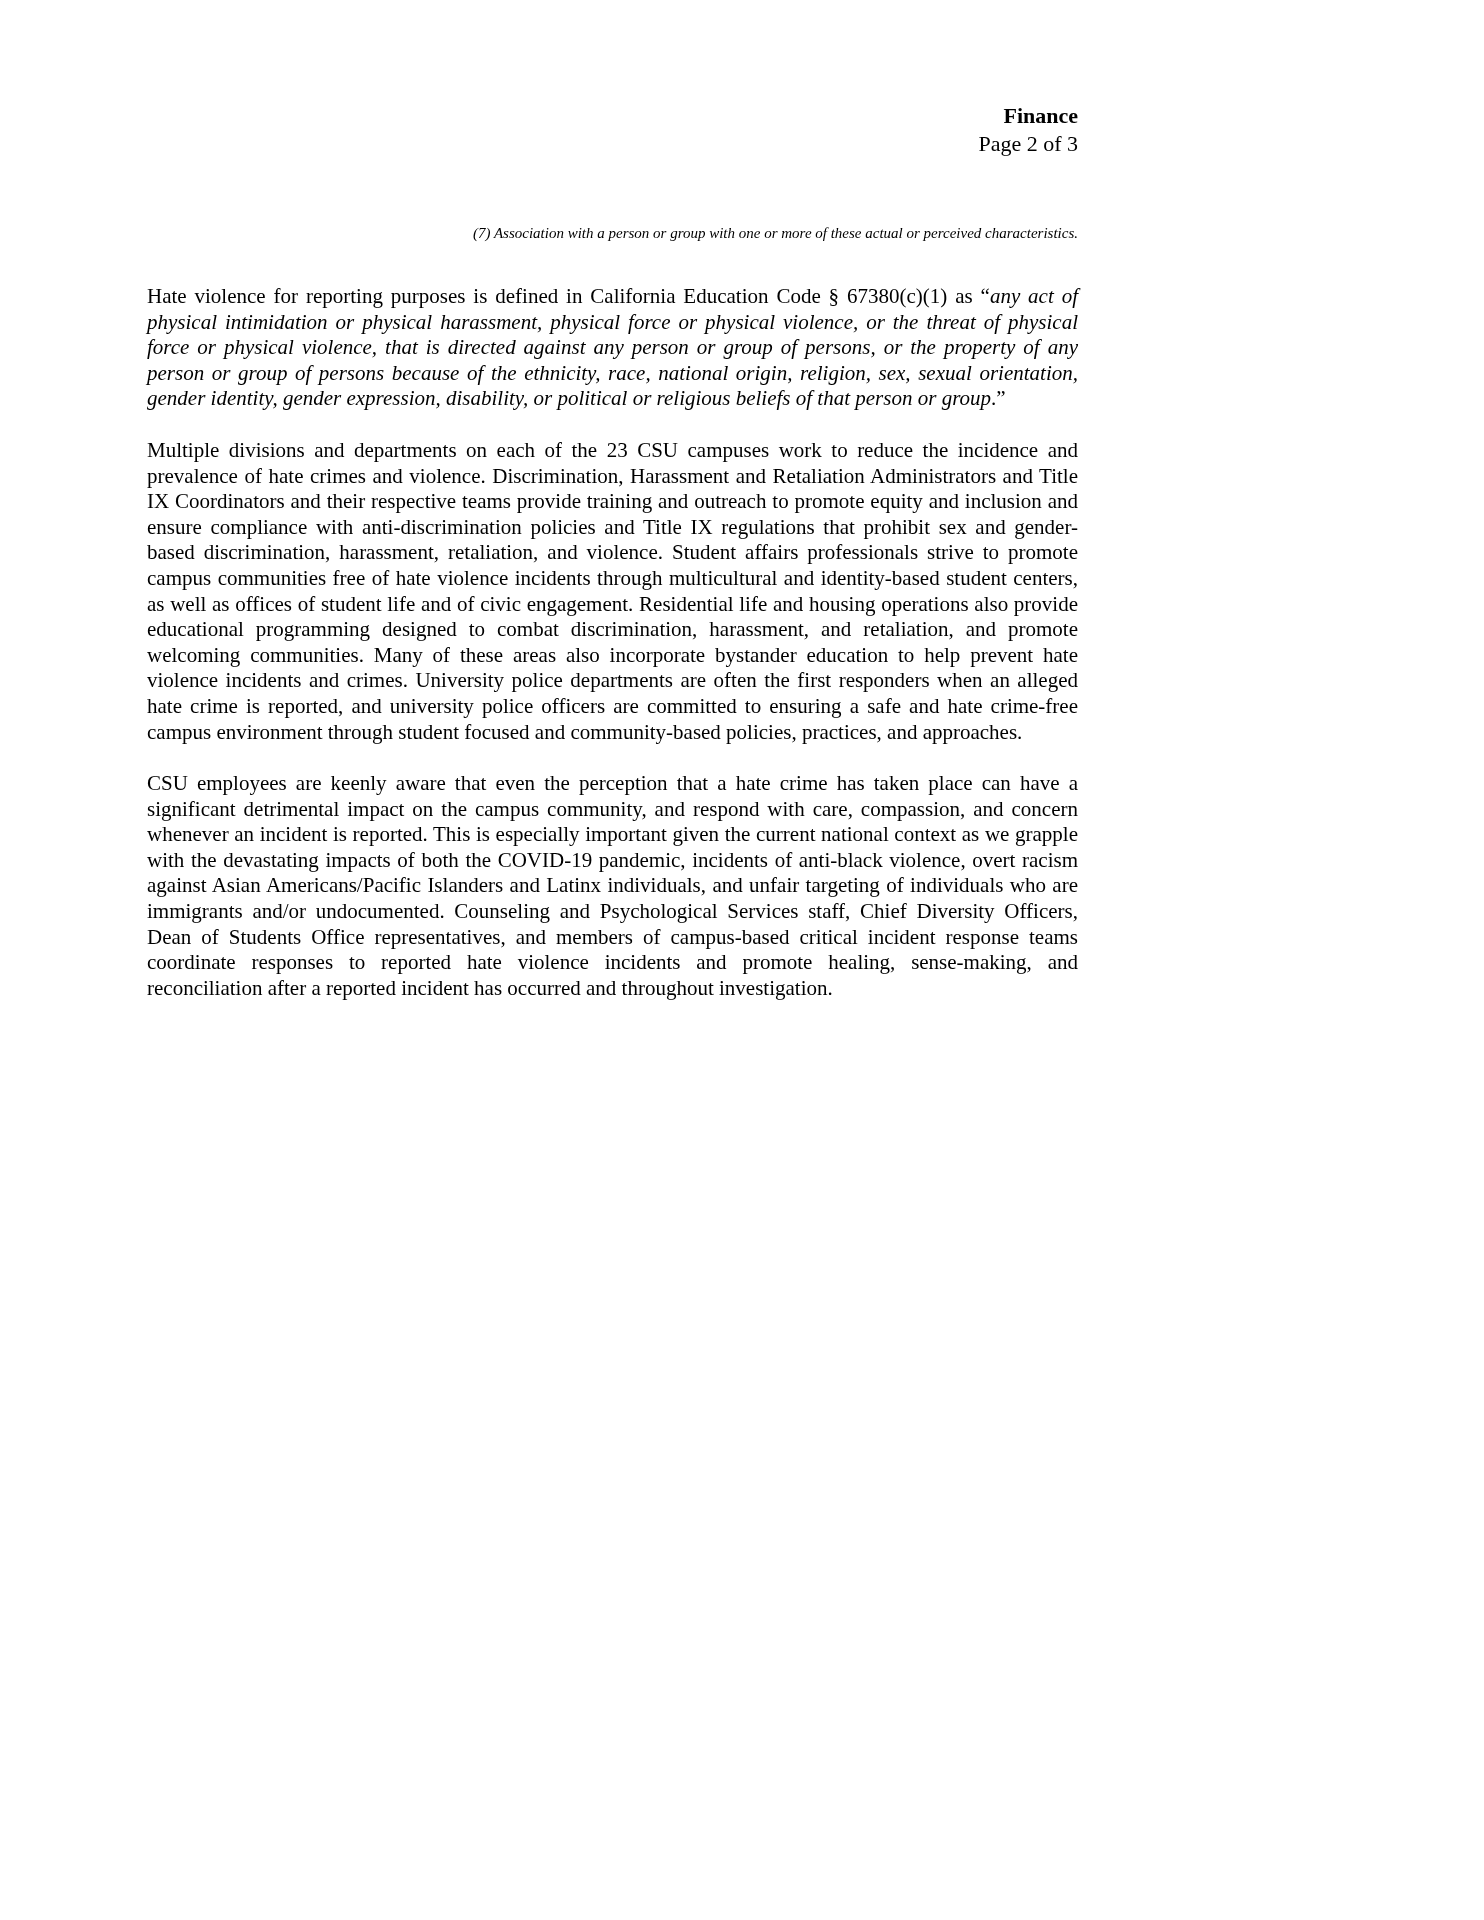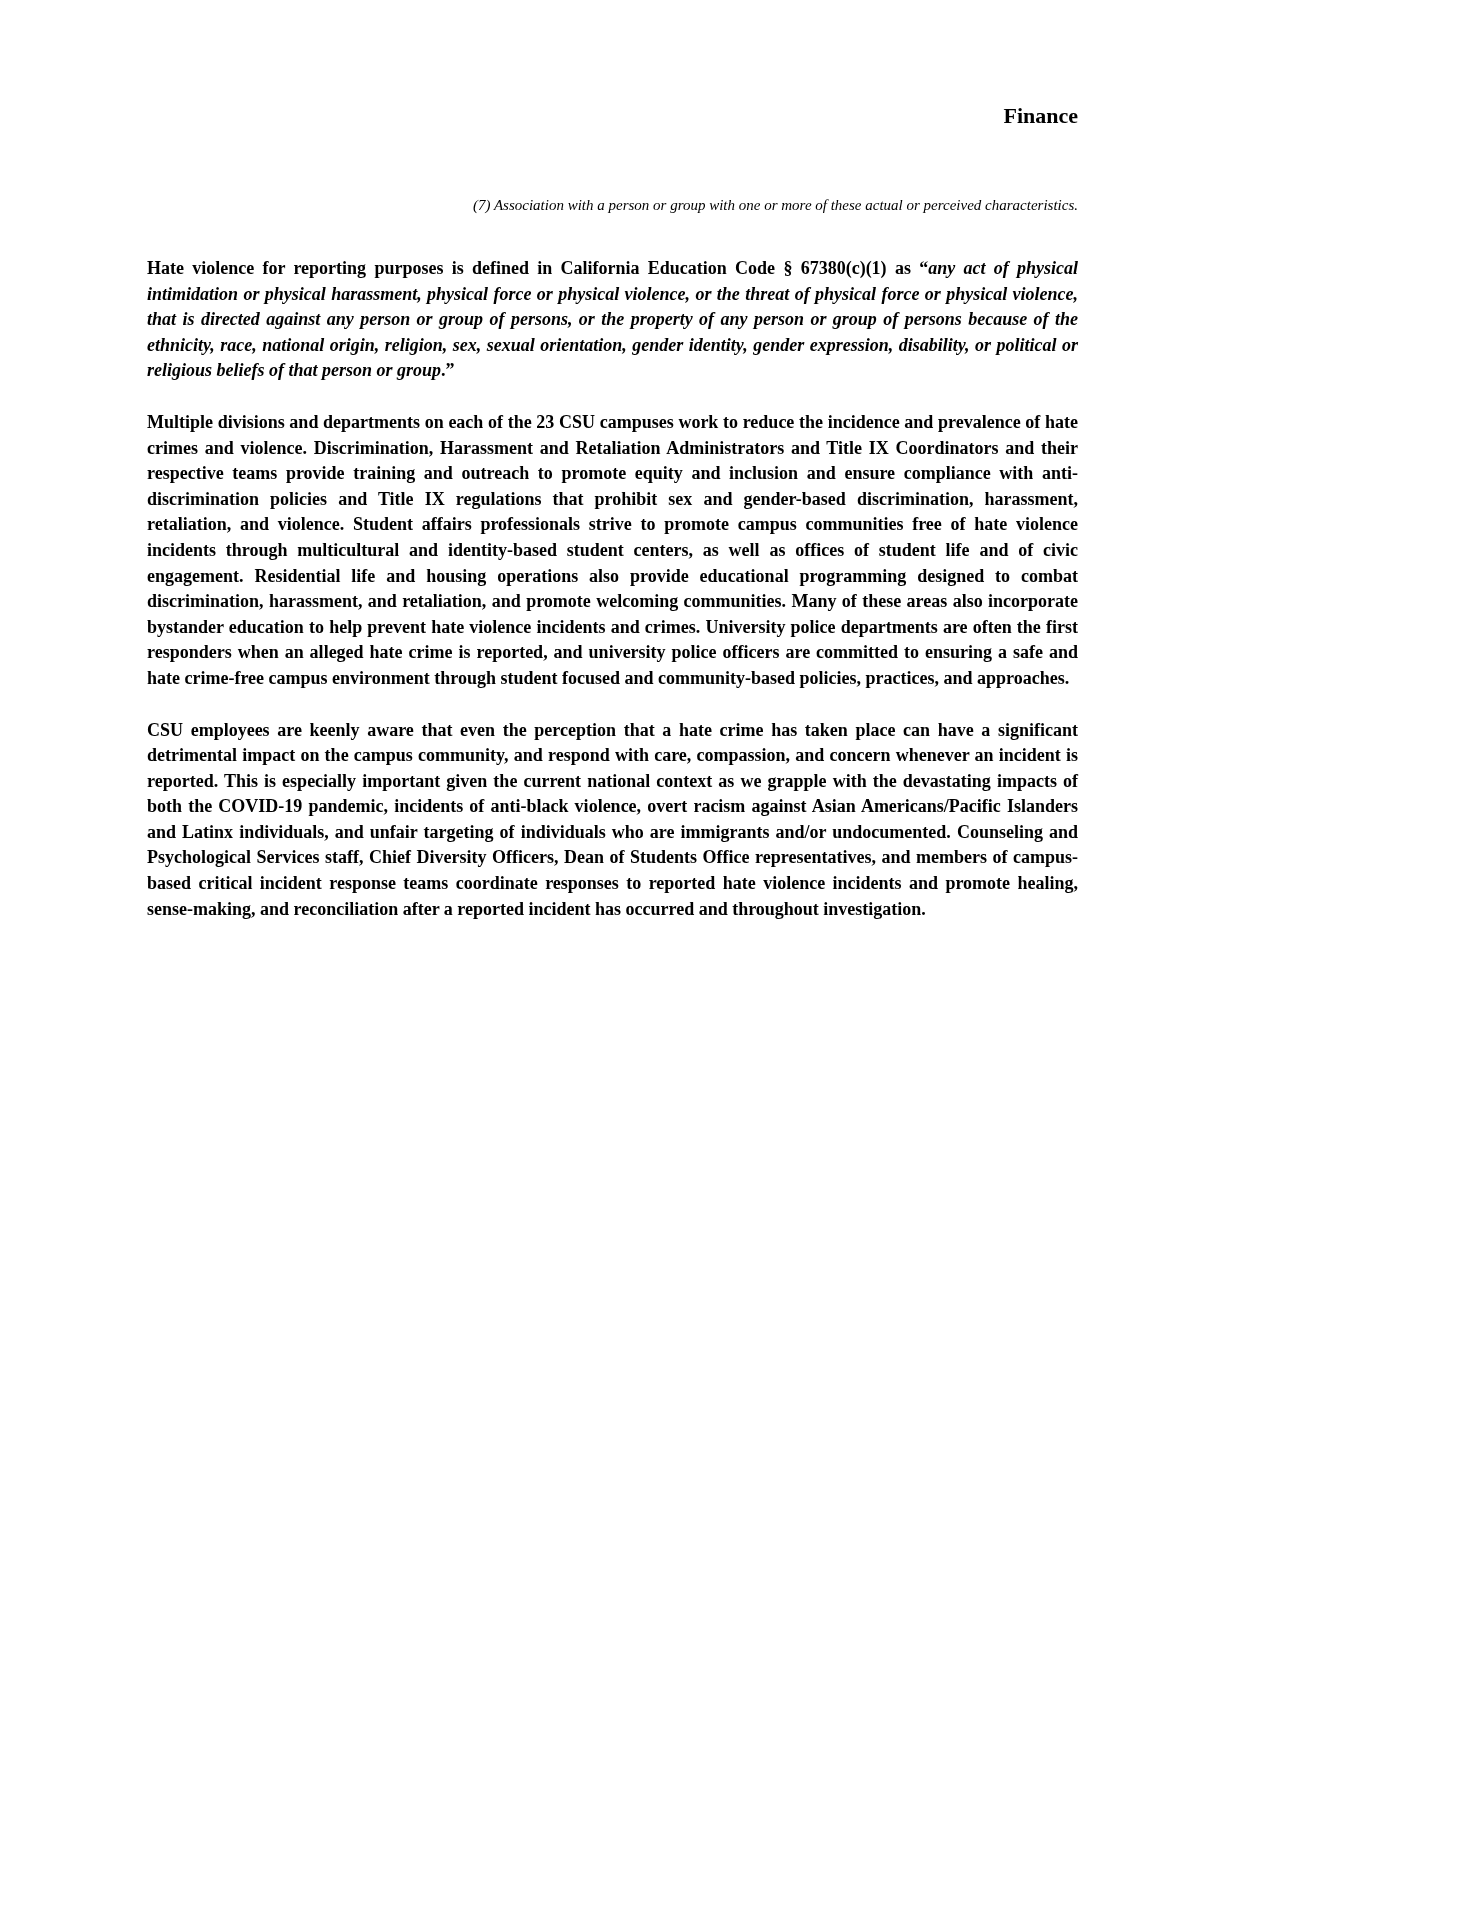--- a/index.html
+++ b/index.html
@@ -30,36 +30,36 @@
   .quote-item {
     margin: 0 0 38px 108px;
     font-size: 15px;
     line-height: 26px;
     font-style: italic;
     text-align: justify;
     text-align-last: right;
   }
   .body-para {
     margin: 16px 0 26px 0;
-    font-size: 18px;
+    font-size: 21px;
     line-height: 25.6px;
     text-align: justify;
-    font-weight: bold;
   }
   .italic {
     font-style: italic;
   }
 </style>
 </head>
 <body>
 
 <div class="page">
 
   <div class="doc-header">
     <div class="bold">Finance</div>
+    <div>Page 2 of 3</div>
   </div>
 
   <p class="quote-item">(7) Association with a person or group with one or more of these actual or perceived characteristics.</p>
 
   <p class="body-para"><span>Hate violence for reporting purposes is defined in California Education Code § 67380(c)(1) as “</span><span class="italic">any act of physical intimidation or physical harassment, physical force or physical violence, or the threat of physical force or physical violence, that is directed against any person or group of persons, or the property of any person or group of persons because of the ethnicity, race, national origin, religion, sex, sexual orientation, gender identity, gender expression, disability, or political or religious beliefs of that person or group</span><span>.”</span></p>
 
   <p class="body-para">Multiple divisions and departments on each of the 23 CSU campuses work to reduce the incidence and prevalence of hate crimes and violence. Discrimination, Harassment and Retaliation Administrators and Title IX Coordinators and their respective teams provide training and outreach to promote equity and inclusion and ensure compliance with anti-discrimination policies and Title IX regulations that prohibit sex and gender-based discrimination, harassment, retaliation, and violence. Student affairs professionals strive to promote campus communities free of hate violence incidents through multicultural and identity-based student centers, as well as offices of student life and of civic engagement. Residential life and housing operations also provide educational programming designed to combat discrimination, harassment, and retaliation, and promote welcoming communities. Many of these areas also incorporate bystander education to help prevent hate violence incidents and crimes. University police departments are often the first responders when an alleged hate crime is reported, and university police officers are committed to ensuring a safe and hate crime-free campus environment through student focused and community-based policies, practices, and approaches.</p>
 
   <p class="body-para">CSU employees are keenly aware that even the perception that a hate crime has taken place can have a significant detrimental impact on the campus community, and respond with care, compassion, and concern whenever an incident is reported. This is especially important given the current national context as we grapple with the devastating impacts of both the COVID-19 pandemic, incidents of anti-black violence, overt racism against Asian Americans/Pacific Islanders and Latinx individuals, and unfair targeting of individuals who are immigrants and/or undocumented. Counseling and Psychological Services staff, Chief Diversity Officers, Dean of Students Office representatives, and members of campus-based critical incident response teams coordinate responses to reported hate violence incidents and promote healing, sense-making, and reconciliation after a reported incident has occurred and throughout investigation.</p>
 

